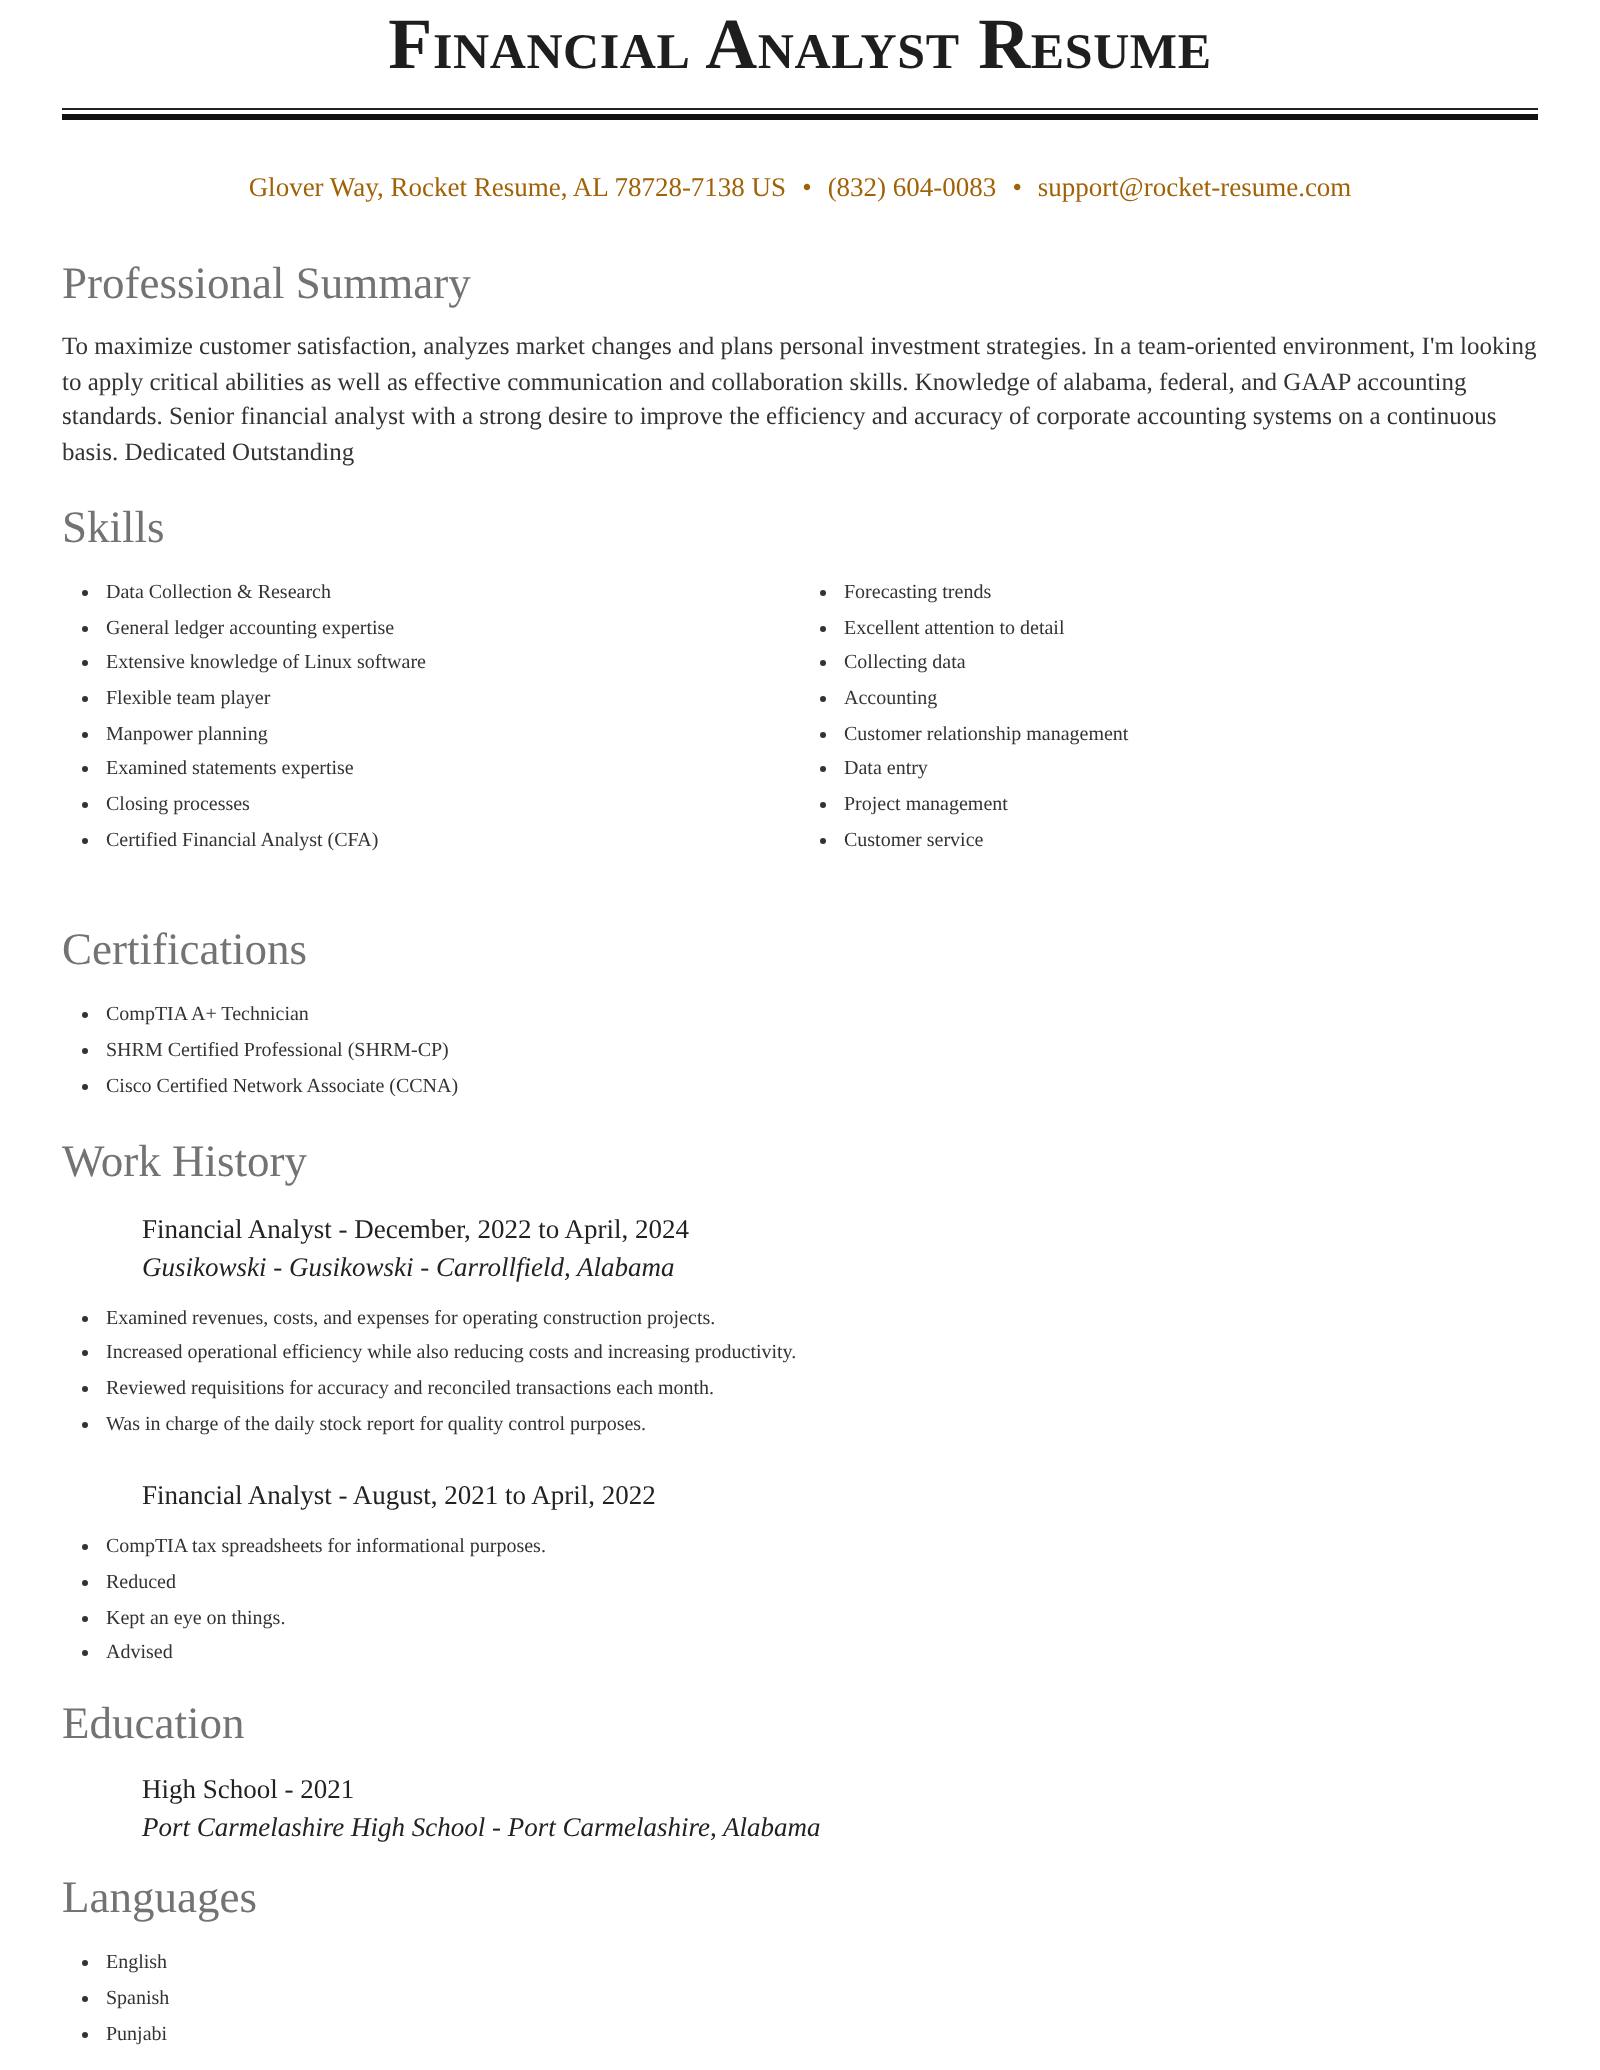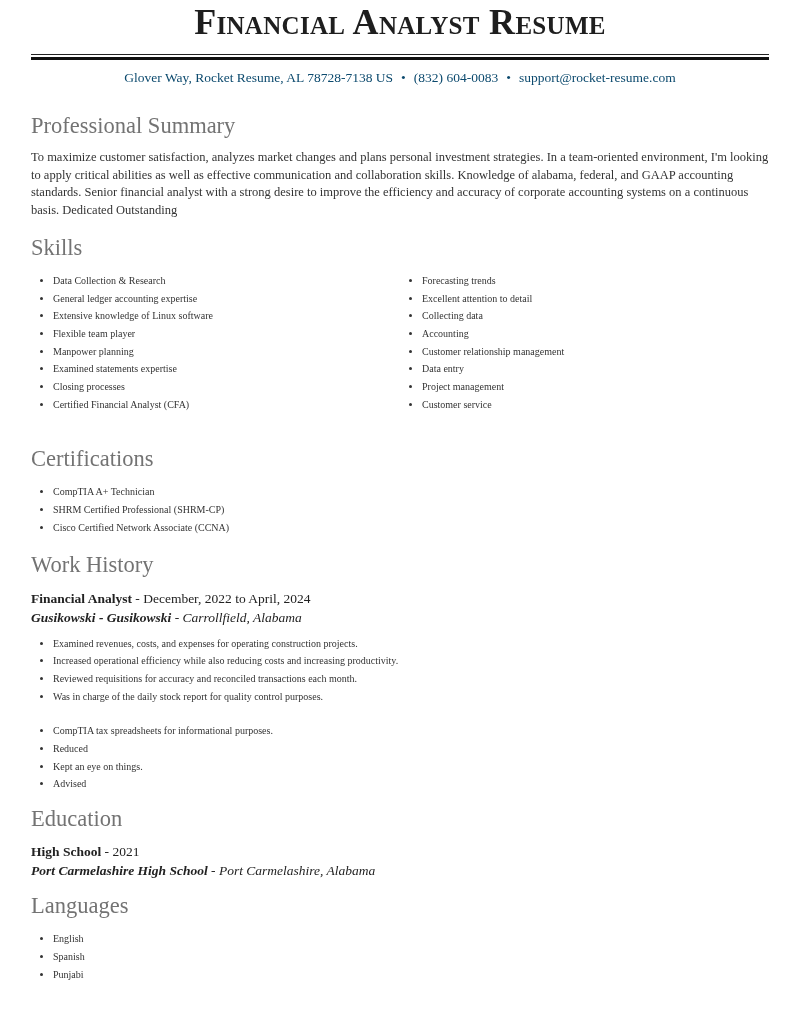--- a/index.html
+++ b/index.html
@@ -1,29 +1,29 @@
 <!DOCTYPE html>
 <html><head>
 <meta charset="utf-8">
 <style>
   html, body { margin:0; padding:0; background:#fff; }
   body { width:800px; height:1035px; overflow:hidden; font-family:"Liberation Serif", serif; color:#2a2a2a; }
   .page { padding:0 31px; position:relative; }
   .title { text-align:center; font-variant:small-caps; font-weight:bold; font-size:36px; color:#1e1e1e; margin:0; height:45px; line-height:45px; letter-spacing:0.3px; }
   .rule { margin-top:9px; border-top:1.5px solid #222; height:2px; border-bottom:3px solid #111; }
-  .contact { text-align:center; font-size:13.5px; margin-top:8px; height:20px; line-height:20px; color:#0c4a6e; }
+  .contact { text-align:center; font-size:13.5px; margin-top:24px; height:20px; line-height:20px; color:#a16207; }
   .contact .sep { margin:0 8px; }
   h2 { font-weight:normal; font-size:22.5px; color:#737373; margin:0; line-height:28px; }
   .summary { font-size:12.5px; line-height:17.7px; margin-top:9px; color:#333; }
   ul { margin:0; padding-left:22px; }
   li { font-size:10px; line-height:17.7px; color:#333; }
   .skills { display:flex; margin-top:10px; }
   .skills ul { width:363px; }
   .job-title { font-size:13.5px; line-height:19px; color:#222; }
-  .job-title b, .company b { font-weight:bold; }
+  .job-title b, .company b { font-weight:normal;margin-left:40px; }
   .company { font-size:13.5px; line-height:19px; font-style:italic; color:#222; }
 </style>
 </head>
 <body>
 
 <div class="page">
   <h1 class="title">Financial Analyst Resume</h1>
   <div class="rule"></div>
   <div class="contact">
     <span>Glover Way, Rocket Resume, AL 78728-7138 US</span><span class="sep">•</span><span>(832) 604-0083</span><span class="sep">•</span><span>support@rocket-resume.com</span>
@@ -75,20 +75,21 @@
       <div class="job-title"><b>Financial Analyst</b><span> - December, 2022 to April, 2024</span></div>
       <div class="company"><b>Gusikowski - Gusikowski</b><span> - Carrollfield, Alabama</span></div>
       <ul style="margin-top:8px;">
         <li>Examined revenues, costs, and expenses for operating construction projects.</li>
         <li>Increased operational efficiency while also reducing costs and increasing productivity.</li>
         <li>Reviewed requisitions for accuracy and reconciled transactions each month.</li>
         <li>Was in charge of the daily stock report for quality control purposes.</li>
       </ul>
     </div>
     <div style="margin-top:17px;">
+      <div class="job-title"><b>Financial Analyst</b><span> - August, 2021 to April, 2022</span></div>
       <ul style="margin-top:8px;">
         <li>CompTIA tax spreadsheets for informational purposes.</li>
         <li>Reduced</li>
         <li>Kept an eye on things.</li>
         <li>Advised</li>
       </ul>
     </div>
   </section>
 
   <section style="margin-top:12px;">

